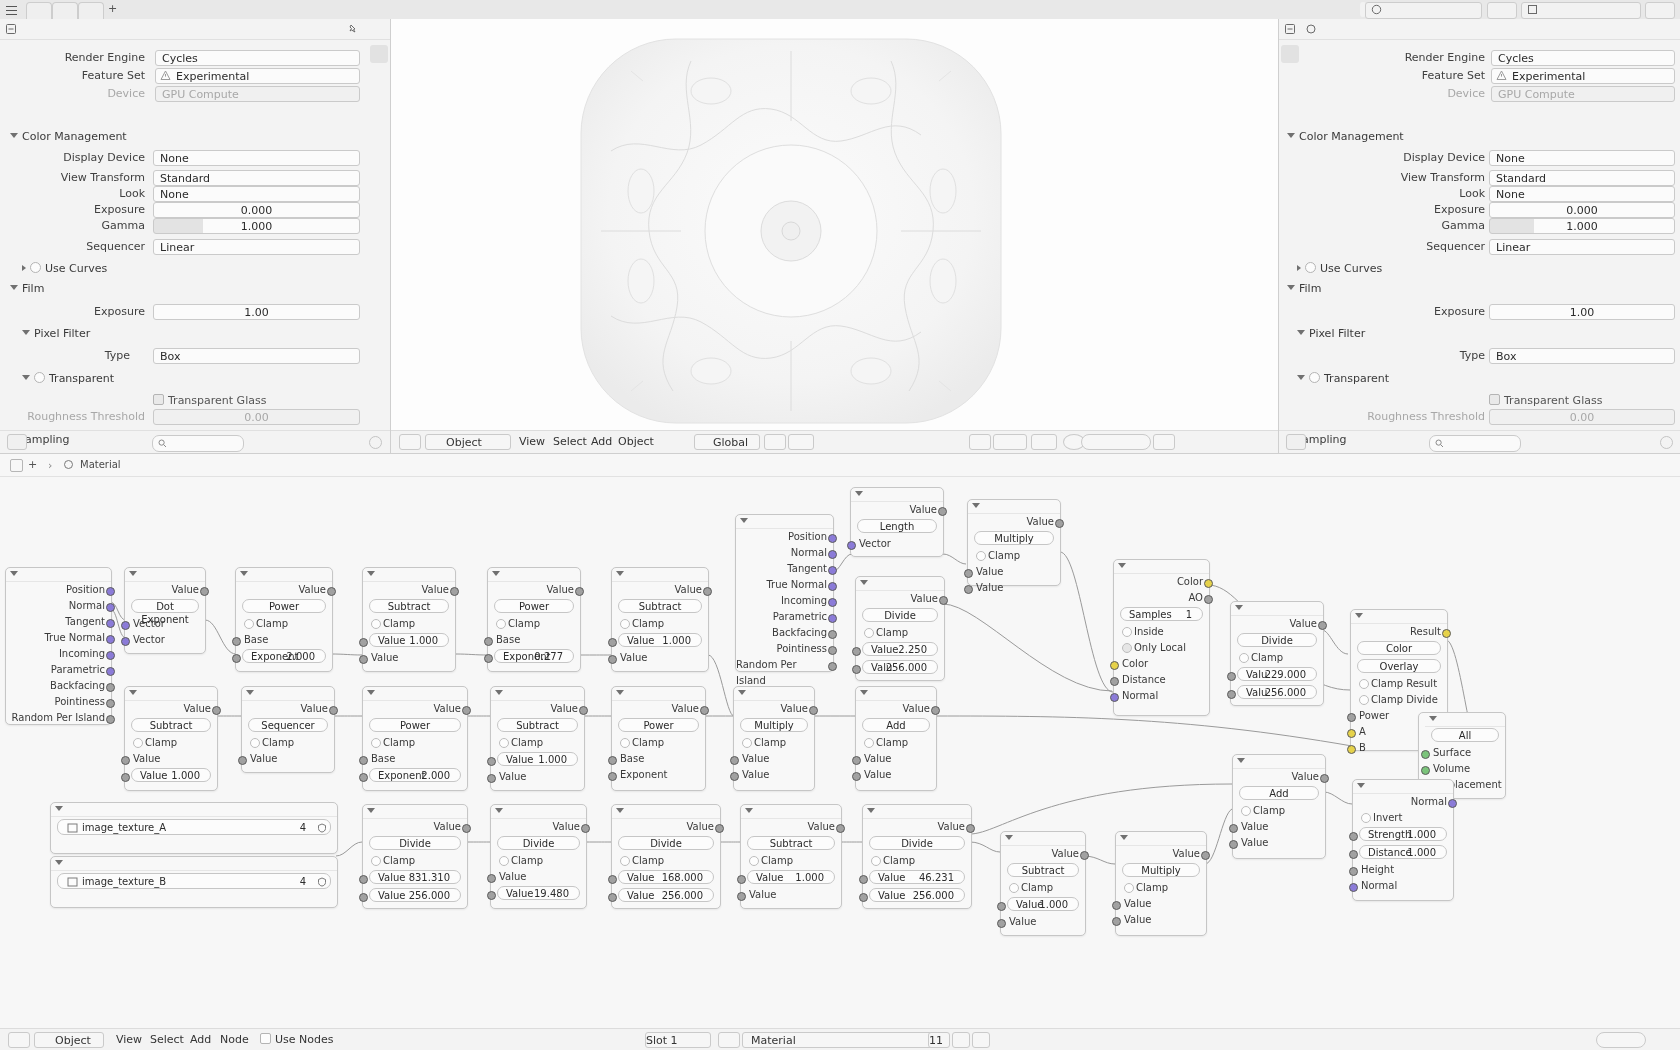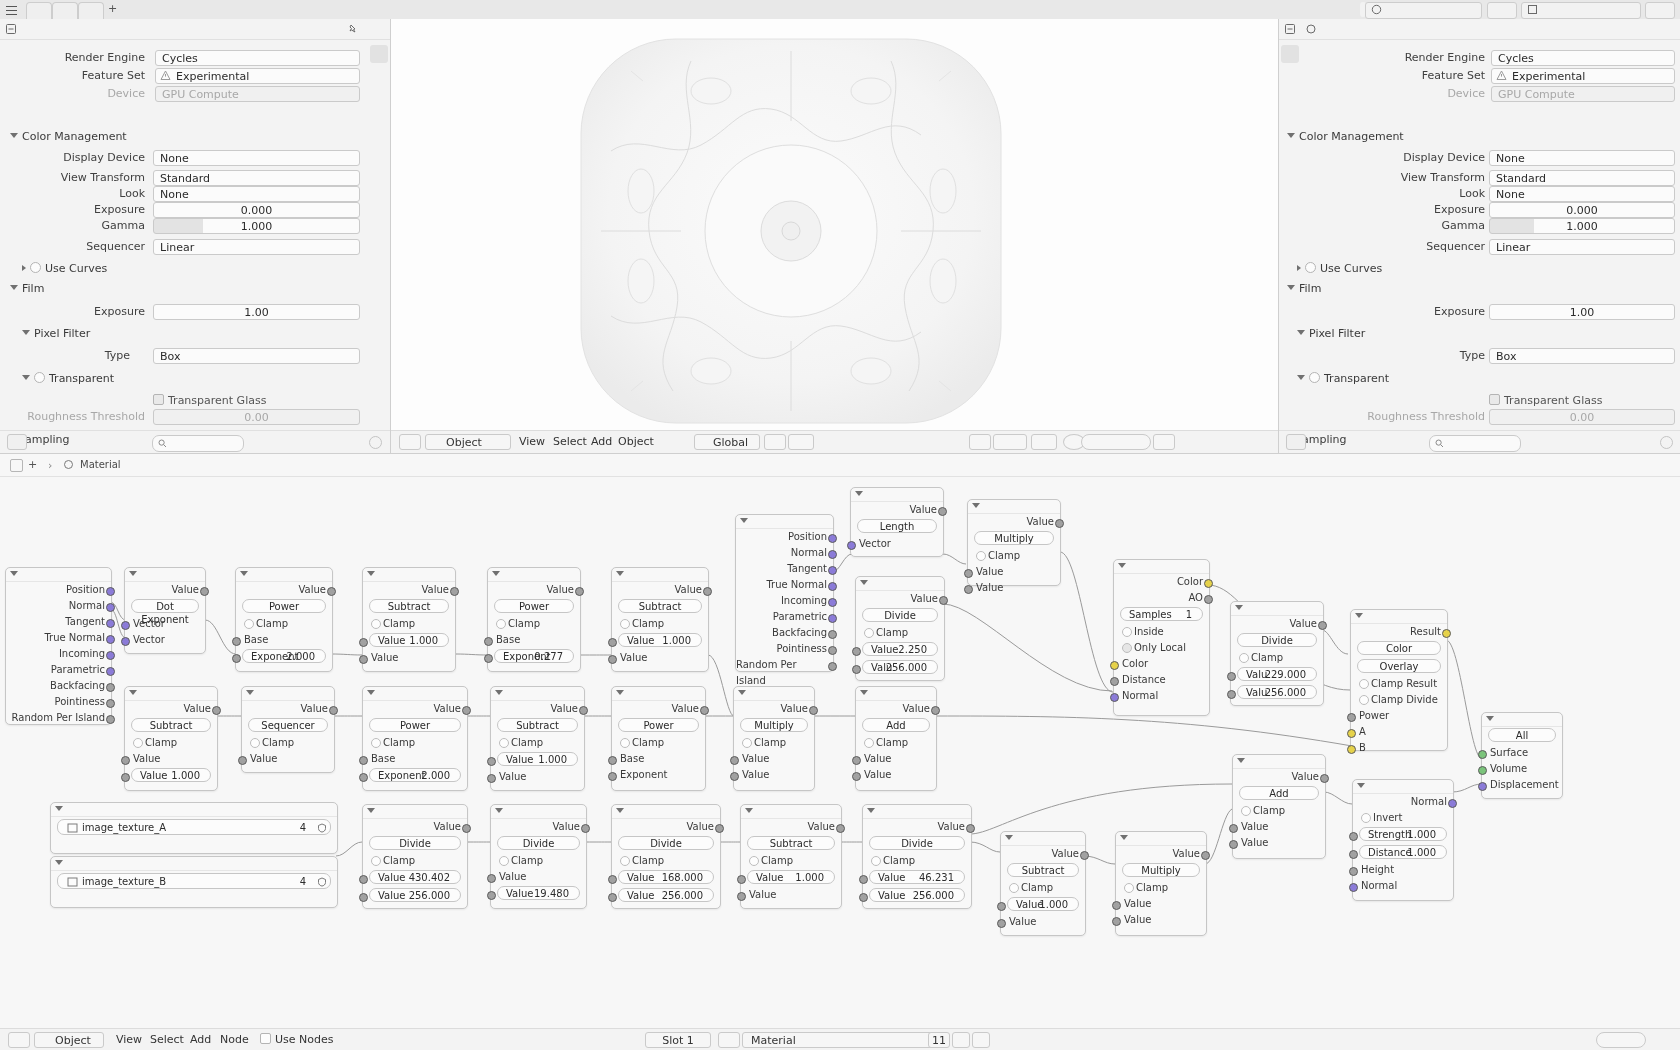--- a/index.html
+++ b/index.html
@@ -47,21 +47,21 @@
   
   .pfooter{position:absolute;left:0;bottom:0;width:100%;height:22px;border-top:1px solid #e0e0e0;}
   .searchbox{position:absolute;height:15px;border:1px solid #cacaca;border-radius:7px;background:#fafafa;}
   .sicon{position:absolute;width:9px;height:9px;}
 
   
   .viewport{position:absolute;left:391px;top:19px;width:887px;height:434px;background:#fdfdfd;overflow:hidden;}
   .vp-left-icons{position:absolute;left:0;top:0;width:22px;height:100%;}
   .vp-obj{position:absolute;left:180px;top:12px;width:440px;height:400px;}
   .vp-header{position:absolute;left:0;bottom:0;width:100%;height:22px;background:#f3f3f3;border-top:1px solid #dcdcdc;}
-  .vbtn{position:absolute;height:16px;border:1px solid #cacaca;border-radius:3px;background:#f6f6f6;line-height:15px;font-size:11px;color:#333;text-align:center;box-sizing:border-box;}
+  .vbtn{position:absolute;height:16px;border:1px solid #cacaca;border-radius:3px;background:#f6f6f6;line-height:15px;font-size:11px;color:#333;box-sizing:border-box;}
   .vmenu{position:absolute;font-size:11px;color:#333;line-height:16px;}
 
   
   .nodes{position:absolute;left:0;top:453px;width:1680px;height:597px;background:#f7f7f7;border-top:1px solid #cfcfcf;}
   .breadcrumb{position:absolute;left:0;top:0;width:100%;height:22px;border-bottom:1px solid #e2e2e2;}
   .nfooter{position:absolute;left:0;bottom:0;width:100%;height:22px;background:#f3f3f3;border-top:1px solid #dcdcdc;}
 
   .node{position:absolute;background:#f8f8f8;border:1px solid #c6c6c6;border-radius:5px;box-shadow:0 1px 2px rgba(0,0,0,.07);}
   .nhead{height:13px;border-bottom:1px solid #e6e6e6;border-radius:5px 5px 0 0;position:relative;}
   .nhead .tri{position:absolute;left:4px;top:3px;}
@@ -813,21 +813,21 @@
       <div class="nrow">
           <div class="nlabel-l">A</div>
           <div class="sock s-yellow" style="left:-4px;top:5px;"></div>
         </div>
       <div class="nrow">
           <div class="nlabel-l">B</div>
           <div class="sock s-yellow" style="left:-4px;top:5px;"></div>
         </div>
     </div>
 
-    <div class="node" style="left:1481px;top:258px;width:80px;height:85px;">
+    <div class="node" style="left:1418px;top:258px;width:80px;height:85px;padding-left:6px;">
       <div class="nhead">
           <span class="tri open"></span>
         </div>
       <div class="nrow" style="height:18px;">
           <div class="nfield c" style="top:1px;">All</div>
         </div>
       <div class="nrow">
           <div class="nlabel-l">Surface</div>
           <div class="sock s-green" style="left:-4px;top:5px;"></div>
         </div>
@@ -1136,21 +1136,21 @@
       <div class="nrow" style="height:18px;">
           <div class="nfield c" style="top:1px;">Divide</div>
         </div>
       <div class="nrow">
           <div class="nchk"></div>
           <div class="nlabel-l" style="left:20px;">Clamp</div>
         </div>
       <div class="nrow" style="height:18px;">
           <div class="nfield" style="top:1px;">
             <span class="a">Value</span>
-            <span class="b">430.402</span>
+            <span class="b">831.310</span>
           </div>
           <div class="sock s-gray" style="left:-4px;top:6px;"></div>
         </div>
       <div class="nrow" style="height:18px;">
           <div class="nfield" style="top:1px;">
             <span class="a">Value</span>
             <span class="b">256.000</span>
           </div>
           <div class="sock s-gray" style="left:-4px;top:6px;"></div>
         </div>

